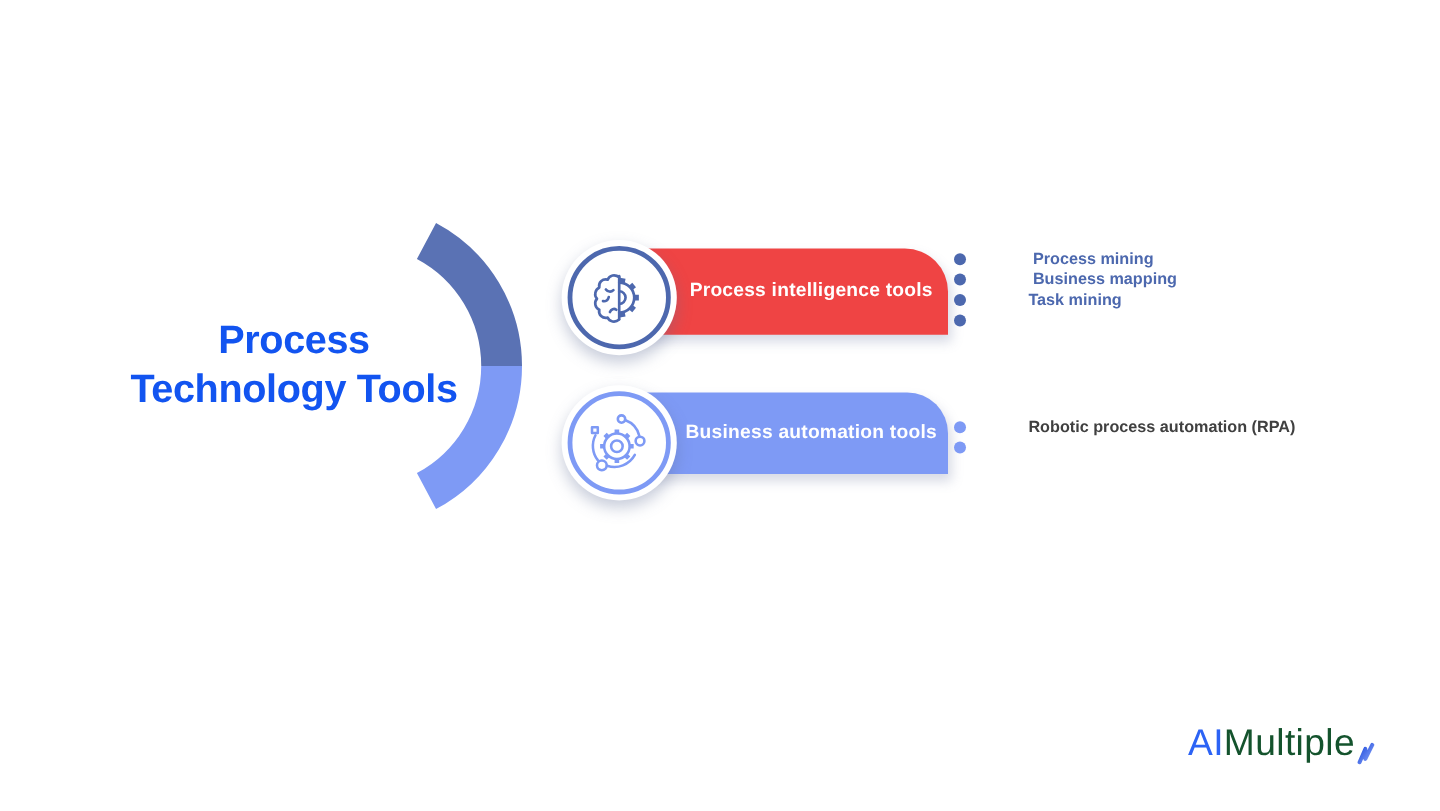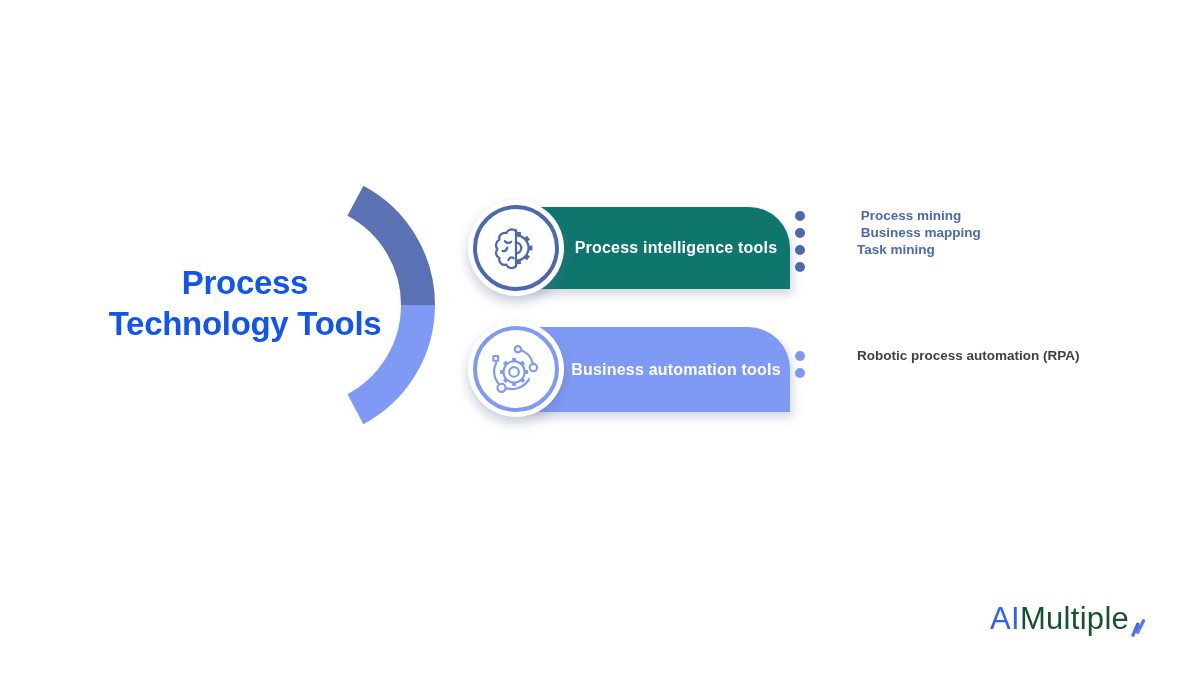--- a/index.html
+++ b/index.html
@@ -34,27 +34,27 @@
     position: absolute;
     left: 500px;
     width: 290px;
     display: flex;
     align-items: center;
     justify-content: center;
     box-shadow: 3px 6px 10px rgba(110, 122, 160, 0.28);
   }
   .pill-dark {
     top: 207px;
-    height: 82px;
-    background: #0f766e;
+    height: 72px;
+    background: #ef4444;
     border-radius: 42px 42px 0 42px;
   }
   .pill-light {
     top: 327px;
-    height: 85px;
+    height: 68px;
     background: #7e9af5;
     border-radius: 42px 42px 0 42px;
   }
   .pill-label {
     color: #ffffff;
     font-size: 16px;
     font-weight: 700;
     letter-spacing: 0.2px;
     padding-left: 62px;
     white-space: nowrap;

